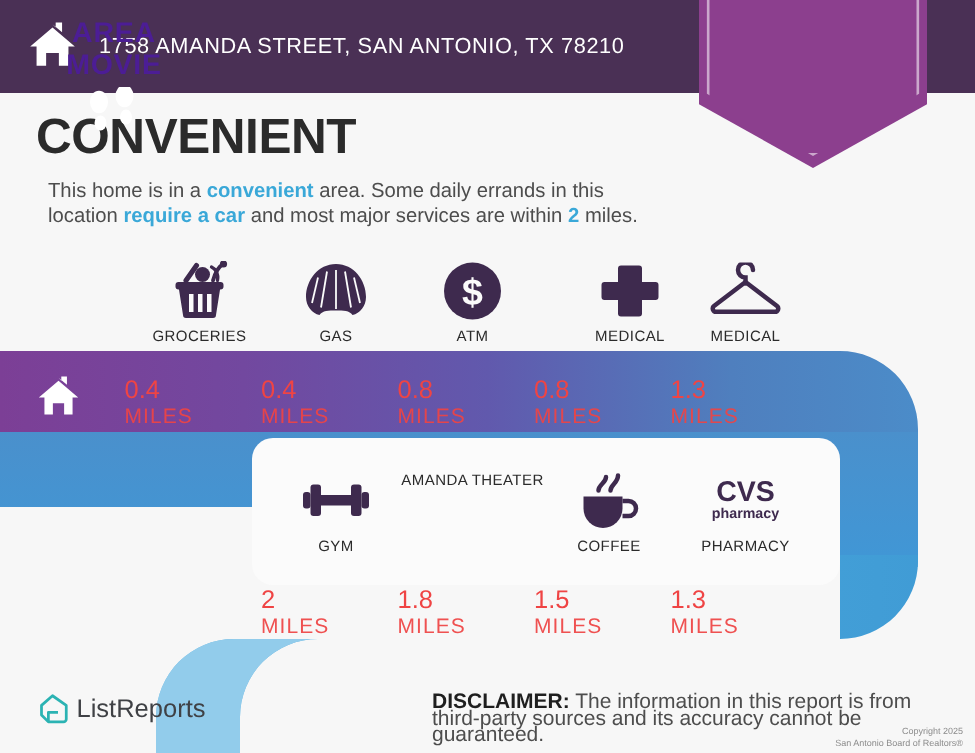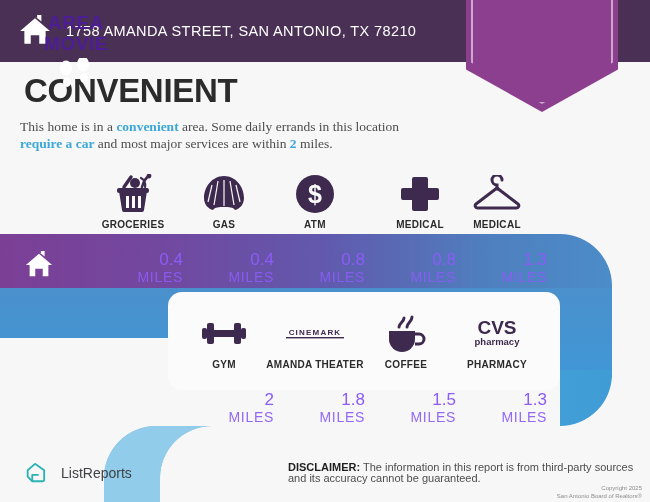--- a/index.html
+++ b/index.html
@@ -44,64 +44,64 @@
     line-height: 21px; letter-spacing: .5px;
   }
   .badge-feet { position: absolute; top: 58px; left: 56px; width: 40px; height: 34px; }
 
   
   .title {
     position: absolute; left: 24px; top: 72px;
     font-size: 33px; font-weight: bold; color: #2b2b2b; letter-spacing: -.3px;
   }
   .subtitle {
-    position: absolute; left: 20px; top: 118px; width: 420px;
-    font-size: 13.5px; color: #4d4d4d; line-height: 17px; font-family: Liberation Serif, serif;
+    position: absolute; left: 32px; top: 118px; width: 420px;
+    font-size: 13.5px; color: #4d4d4d; line-height: 17px;
   }
   .hl { color: #3aa8d8; font-weight: bold; }
 
   
   .ribbon-layer { position: absolute; left: 0; top: 230px; width: 650px; height: 272px; }
 
   
   .iconrow { position: absolute; left: 0; width: 650px; z-index: 3; }
   .iconrow.row1 { top: 172px; }
   .iconrow.row2 { top: 312px; }
   .cell {
     position: absolute; width: 100px; text-align: center;
   }
   .cell .glyph {
     height: 44px; display: flex; align-items: center; justify-content: center;
   }
   .cell .cap {
-    font-size: 10px; font-weight: bold; color: #2b2b2b;
+    font-size: 10px; font-weight: normal; color: #2b2b2b;
     letter-spacing: .3px; margin-top: 3px; white-space: nowrap;
   }
 
   
   .row2-card {
     position: absolute; left: 168px; top: 292px; width: 392px; height: 98px;
     background: #fbfbfb; border-radius: 14px; z-index: 2;
   }
 
   
-  .miles { position: absolute; width: 100px; text-align: right; z-index: 3; color: #8b5cf6; }
+  .miles { position: absolute; width: 100px; text-align: left; z-index: 3; color: #ef4444; }
   .miles .num { font-size: 17px; line-height: 19px; }
   .miles .unit { font-size: 14px; letter-spacing: .7px; opacity: .92; }
   .ribbon-home { position: absolute; left: 24px; top: 250px; width: 30px; height: 30px; z-index: 3; }
 
   
   .lr-logo {
     position: absolute; left: 24px; top: 462px; display: flex; align-items: center; z-index: 5;
   }
   .lr-logo .lr-mark { width: 22px; height: 22px; }
-  .lr-logo .lr-text { font-size: 14px; color: #3f4145; margin-left: 15px; }
+  .lr-logo .lr-text { font-size: 17px; color: #3f4145; margin-left: 5px; }
   .disclaimer {
     position: absolute; left: 288px; top: 462px; width: 350px;
-    font-size: 11px; color: #4d4d4d; line-height: 11px; z-index: 5;
+    font-size: 14px; color: #4d4d4d; line-height: 11px; z-index: 5;
   }
   .disclaimer b { color: #1f1f1f; }
   .copyright {
     position: absolute; right: 8px; top: 484px; width: 240px;
     text-align: right; font-size: 6px; color: #8c8c8c; line-height: 8px; z-index: 5;
   }
 </style>
 </head>
 <body>
 
@@ -263,26 +263,20 @@
           <rect x="14" y="12" width="22" height="7" fill="#3e2a4e"></rect>
           <rect x="8" y="5" width="7" height="21" rx="2" fill="#3e2a4e"></rect>
           <rect x="35" y="5" width="7" height="21" rx="2" fill="#3e2a4e"></rect>
           <rect x="3" y="10" width="5" height="11" rx="2" fill="#3e2a4e"></rect>
           <rect x="42" y="10" width="5" height="11" rx="2" fill="#3e2a4e"></rect>
         </svg>
       </div>
       <div class="cap">GYM</div>
     </div>
     <div class="cell" style="left:265px">
-      <div class="glyph">
-        <svg width="74" height="20" viewBox="0 0 74 20">
-          <text x="37" y="11" text-anchor="middle" font-family="Liberation Sans, sans-serif" font-size="8" font-weight="bold" letter-spacing="1.2" fill="#3e2a4e">CINEMARK</text>
-          <rect x="8" y="13" width="58" height="1.4" fill="#3e2a4e"></rect>
-        </svg>
-      </div>
       <div class="cap">AMANDA THEATER</div>
     </div>
     <div class="cell" style="left:356px">
       <div class="glyph">
         <svg width="46" height="40" viewBox="0 0 46 40">
           <path fill="#3e2a4e" d="M6 17 h26 v8 a13 13 0 0 1 -13 13 A13 13 0 0 1 6 25 Z"></path>
           <path d="M32 20 h4 a5 5 0 0 1 0 10 h-4" stroke="#3e2a4e" stroke-width="3" fill="none"></path>
           <path d="M16 13 C16 9 21 8 21 4" stroke="#3e2a4e" stroke-width="3" fill="none" stroke-linecap="round"></path>
           <path d="M24 13 C24 9 29 8 29 3" stroke="#3e2a4e" stroke-width="3" fill="none" stroke-linecap="round"></path>
         </svg>

